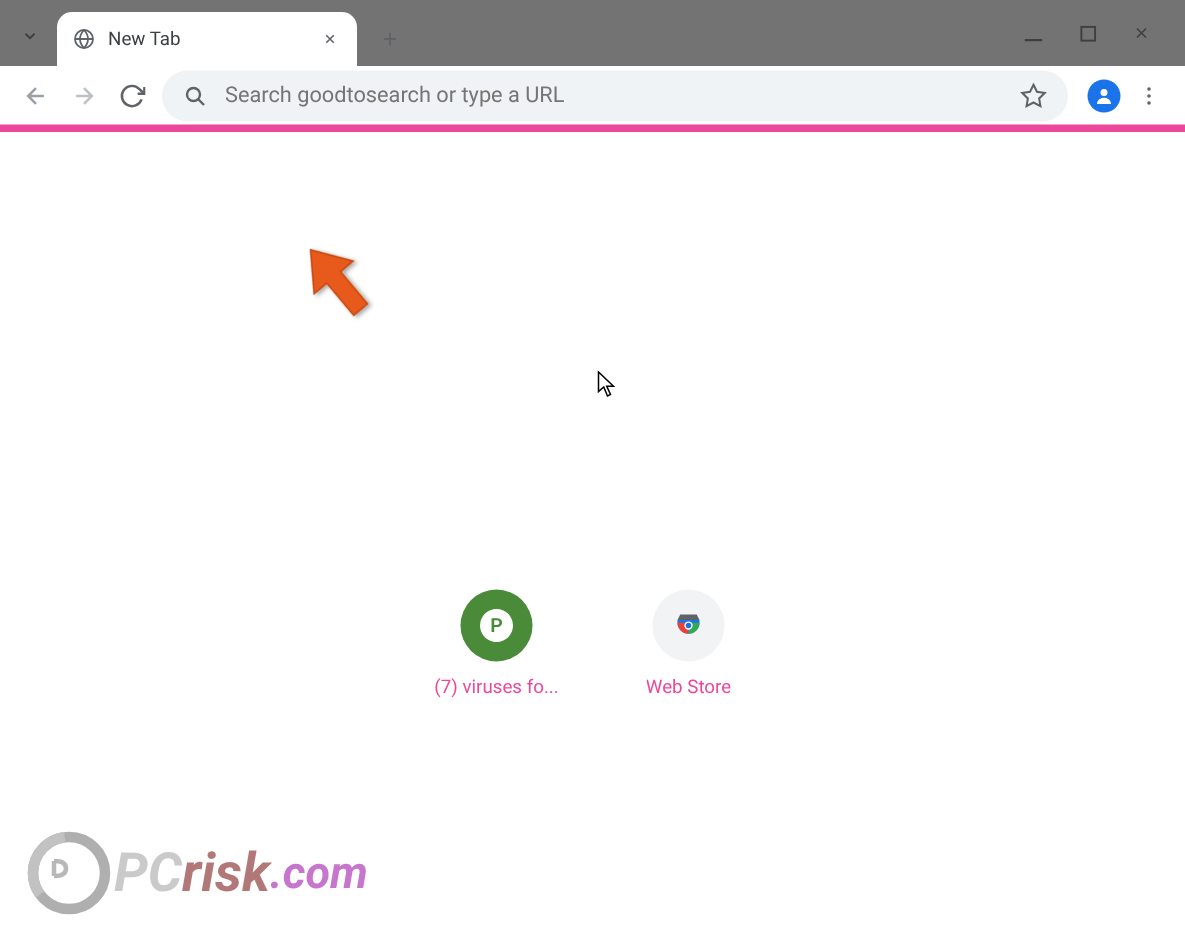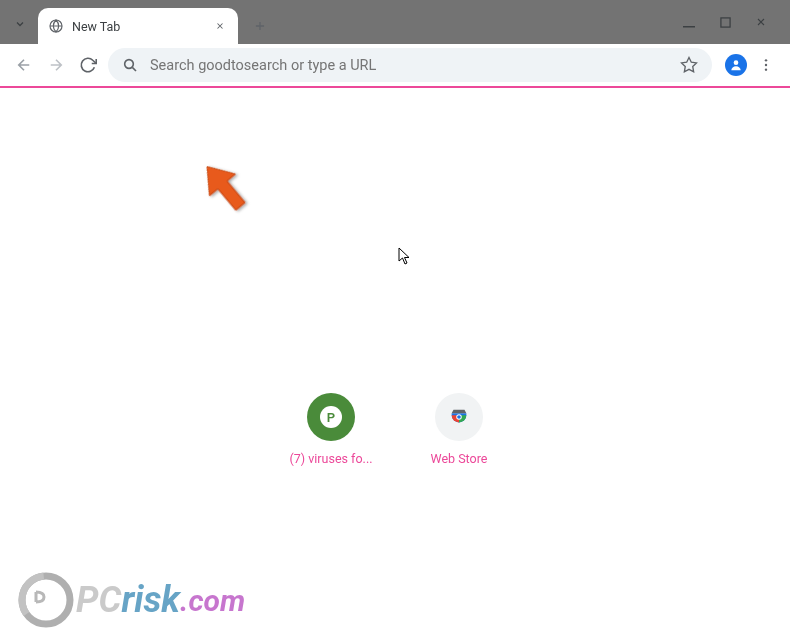--- a/index.html
+++ b/index.html
@@ -10,21 +10,21 @@
     .tab-dropdown { width: 28px; height: 28px; display: flex; align-items: center; justify-content: center; margin-bottom: 6px; cursor: pointer; }
     .tab { background: #ffffff; border-radius: 10px 10px 0 0; height: 36px; display: flex; align-items: center; padding: 0 10px; min-width: 200px; margin-left: 4px; position: relative; }
     .tab-favicon { width: 16px; height: 16px; margin-right: 8px; display: flex; align-items: center; justify-content: center; color: #5f6368; }
     .tab-title { font-size: 12.5px; color: #3c4043; flex: 1; }
     .tab-close { width: 16px; height: 16px; display: flex; align-items: center; justify-content: center; color: #5f6368; cursor: pointer; font-size: 14px; }
     .new-tab { width: 28px; height: 28px; display: flex; align-items: center; justify-content: center; margin-left: 8px; margin-bottom: 4px; color: #5f6368; cursor: pointer; font-size: 18px; }
     .window-controls { position: absolute; right: 0; top: 0; height: 44px; display: flex; align-items: center; gap: 22px; padding-right: 22px; }
     .window-btn { width: 14px; height: 14px; display: flex; align-items: center; justify-content: center; color: #3c4043; cursor: pointer; }
     
     
-    .toolbar { height: 44px; background: #ffffff; display: flex; align-items: center; padding: 0 8px; gap: 0; border-bottom: 2px solid #ec4899; }
+    .toolbar { height: 44px; background: #ffffff; display: flex; align-items: center; padding: 0 8px; gap: 0; border-bottom: 5px solid #ec4899; }
     .nav-btn { width: 32px; height: 32px; display: flex; align-items: center; justify-content: center; color: #5f6368; cursor: pointer; border-radius: 50%; }
     .nav-btn.disabled { color: #bdc1c6; cursor: default; }
     .omnibox { flex: 1; height: 34px; background: #eff3f6; border-radius: 18px; display: flex; align-items: center; padding: 0 14px; margin: 0 4px; }
     .omnibox-search-icon { width: 16px; height: 16px; color: #5f6368; margin-right: 12px; flex-shrink: 0; }
     .omnibox-input { flex: 1; border: none; background: transparent; font-size: 14.5px; color: #80868b; outline: none; }
     .omnibox-star { width: 18px; height: 18px; color: #5f6368; cursor: pointer; flex-shrink: 0; }
     .profile-btn { width: 28px; height: 28px; border-radius: 50%; display: flex; align-items: center; justify-content: center; cursor: pointer; margin-left: 6px; }
     .profile-avatar { width: 22px; height: 22px; border-radius: 50%; background: #1a73e8; display: flex; align-items: center; justify-content: center; }
     .menu-btn { width: 32px; height: 32px; display: flex; align-items: center; justify-content: center; color: #5f6368; cursor: pointer; }
     
@@ -39,25 +39,25 @@
     
     
     .shortcuts { position: absolute; left: 50%; transform: translateX(-50%); top: 305px; display: flex; gap: 16px; }
     .shortcut { width: 112px; display: flex; flex-direction: column; align-items: center; cursor: pointer; }
     .shortcut-icon { width: 48px; height: 48px; border-radius: 50%; background: #f1f3f4; display: flex; align-items: center; justify-content: center; margin-bottom: 10px; }
     .shortcut-icon.green { background: #4a8b3a; }
     .shortcut-badge { width: 22px; height: 22px; border-radius: 50%; background: #ffffff; color: #4a8b3a; font-size: 13px; font-weight: 600; display: flex; align-items: center; justify-content: center; }
     .shortcut-label { font-size: 12.5px; color: #ec4899; text-align: center; max-width: 90px; white-space: nowrap; overflow: hidden; text-overflow: ellipsis; }
     
     
-    .watermark { position: absolute; left: 18px; bottom: 4px; display: flex; align-items: center; opacity: 0.6; }
+    .watermark { position: absolute; left: 18px; bottom: 22px; display: flex; align-items: center; opacity: 0.6; }
     .watermark-icon { width: 56px; height: 56px; margin-right: 2px; }
     .watermark-text { font-size: 36px; font-weight: 700; font-style: italic; letter-spacing: 0px; display: flex; }
     .wm-pc { color: #a8a8a8; }
-    .wm-risk { color: #0369a1; }
+    .wm-risk { color: #7f1d1d; }
     .wm-com { color: #a21caf; font-size: 30px; font-style: italic; align-self: flex-end; margin-bottom: 3px; }
   </style>
 </head>
 <body>
 
 <div class="titlebar">
   <div class="tab-dropdown">
     <svg width="12" height="12" viewBox="0 0 24 24" fill="none" stroke="#3c4043" stroke-width="2.5">
         <path d="M6 9l6 6 6-6"></path>
       </svg>

